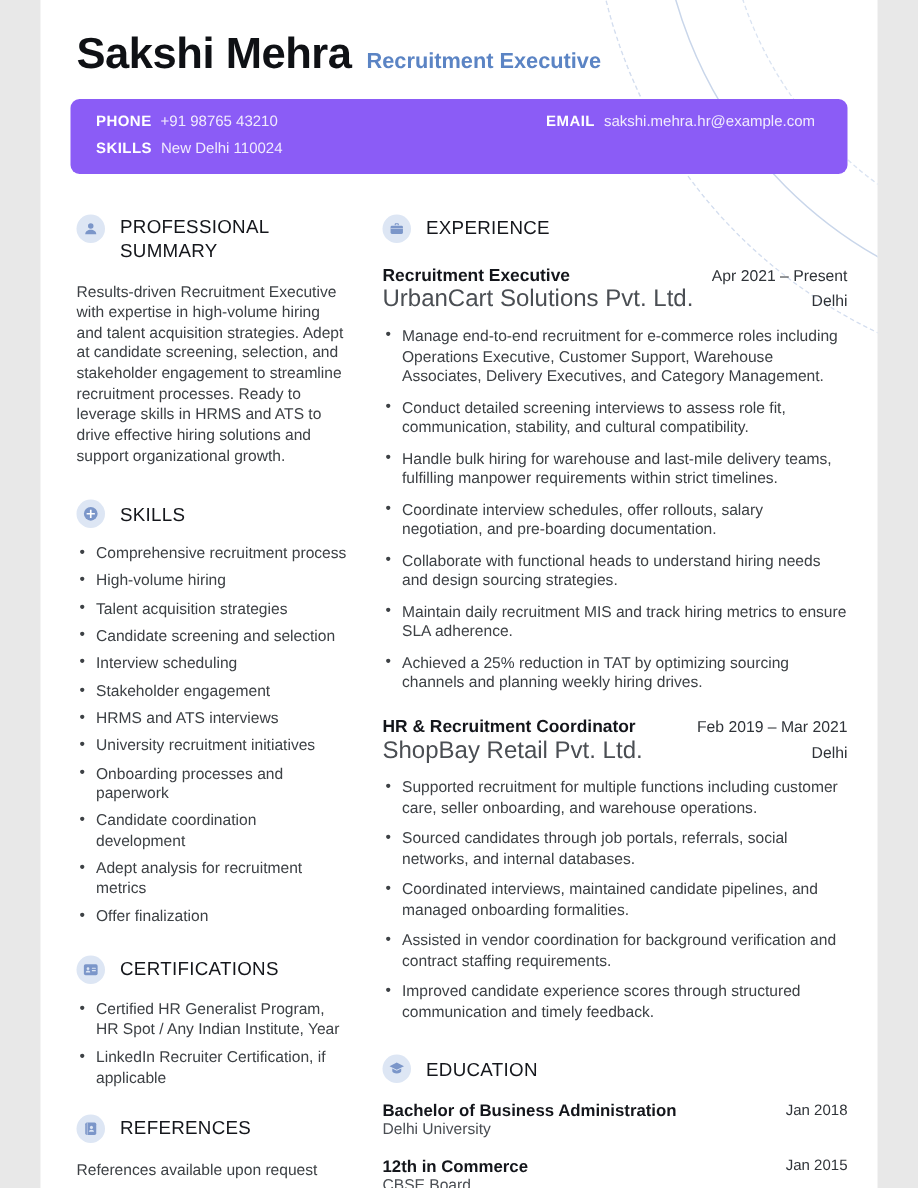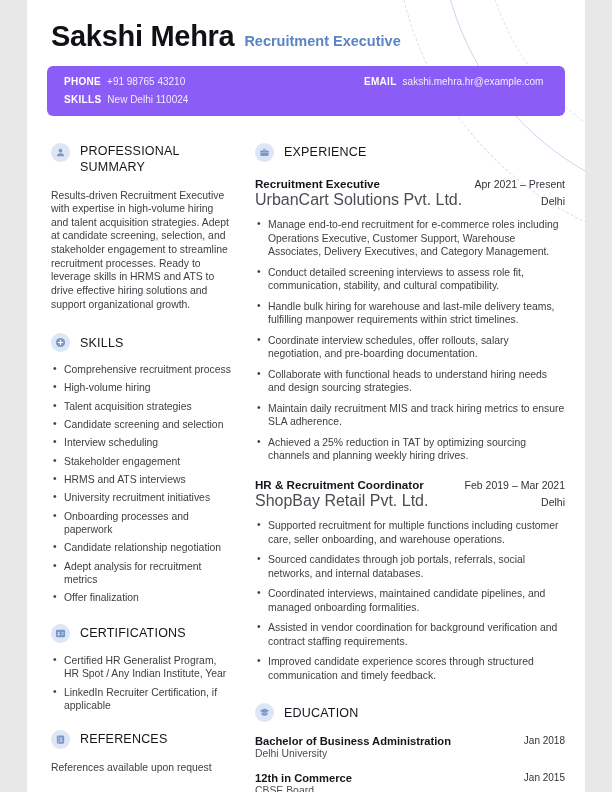--- a/index.html
+++ b/index.html
@@ -141,21 +141,21 @@
         <ul class="blist">
           <li>Comprehensive recruitment process</li>
           <li>High-volume hiring</li>
           <li>Talent acquisition strategies</li>
           <li>Candidate screening and selection</li>
           <li>Interview scheduling</li>
           <li>Stakeholder engagement</li>
           <li>HRMS and ATS interviews</li>
           <li>University recruitment initiatives</li>
           <li>Onboarding processes and paperwork</li>
-          <li>Candidate relationship negotiation</li>
+          <li>Candidate coordination development</li>
           <li>Adept analysis for recruitment metrics</li>
           <li>Offer finalization</li>
         </ul>
       </div>
 
       <div class="cert-block">
         <div class="sec-head">
           <span class="icon-circle">
             <svg viewBox="0 0 24 24">
                 <rect x="2" y="4" width="20" height="16" rx="2.5" fill="#7b96c9"></rect>

